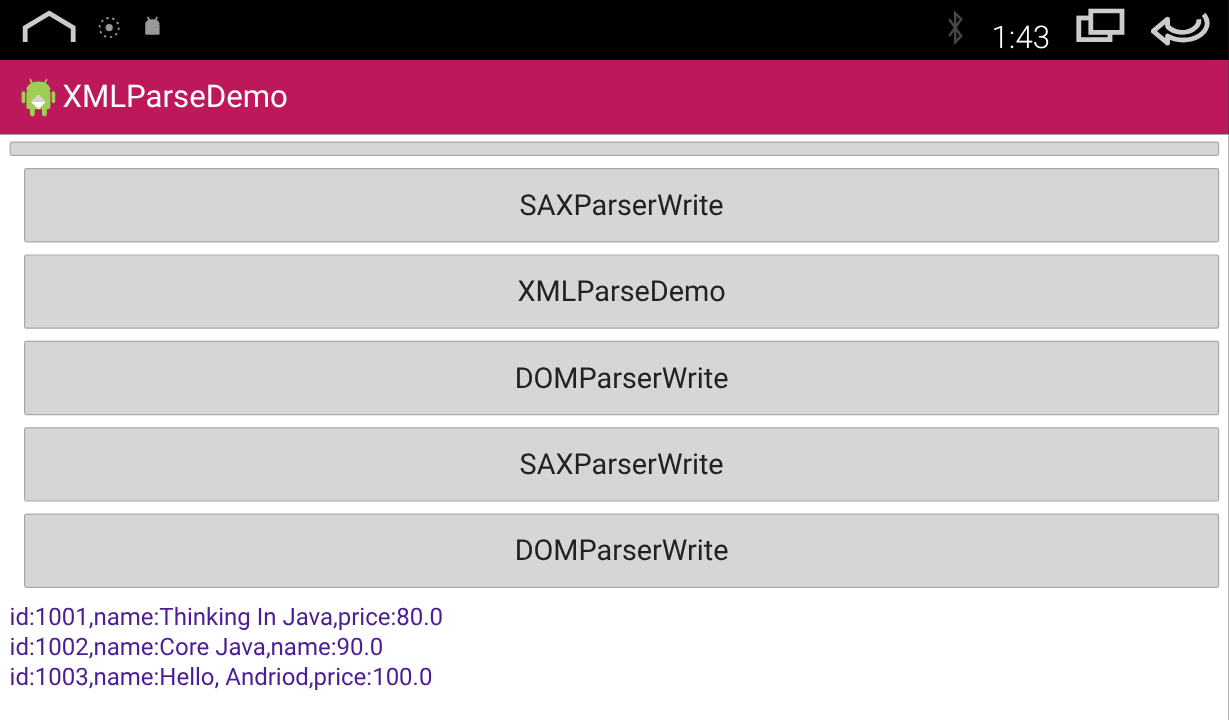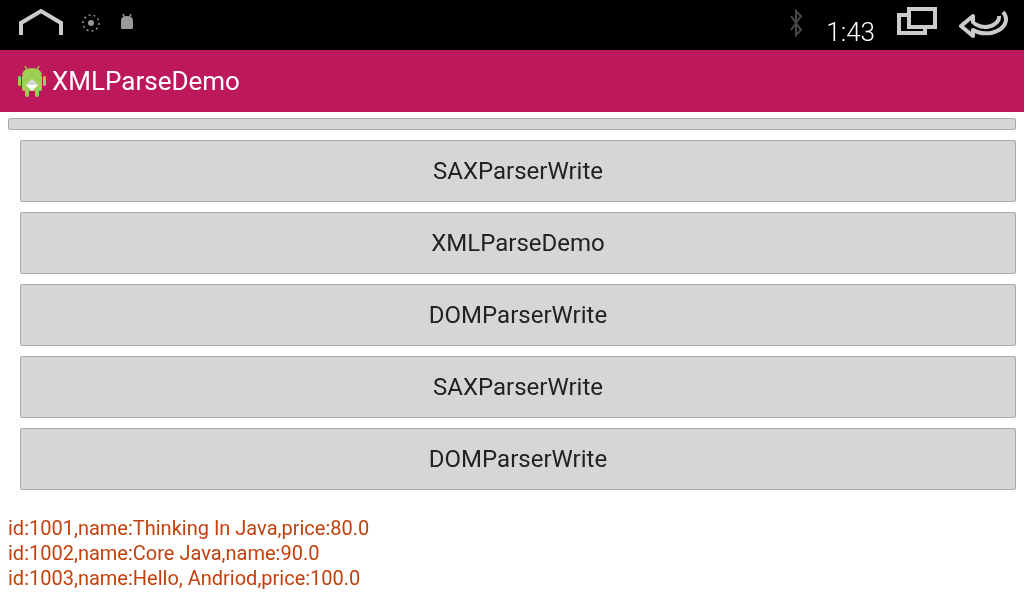--- a/index.html
+++ b/index.html
@@ -75,22 +75,22 @@
       align-items: center;
       justify-content: center;
       font-size: 24px;
       color: #222;
       cursor: pointer;
       margin-left: 12px;
     }
     .output {
       font-size: 20px;
       line-height: 1.25;
-      color: #c2410c;
-      margin-top: 16px;
+      color: #4c1d95;
+      margin-top: 2px;
     }
     .output-line { white-space: pre; }
     .bt-icon { opacity: 0.35; }
   </style>
 </head>
 <body>
 
 <div class="status-bar">
   <div class="status-left">
     <span>

